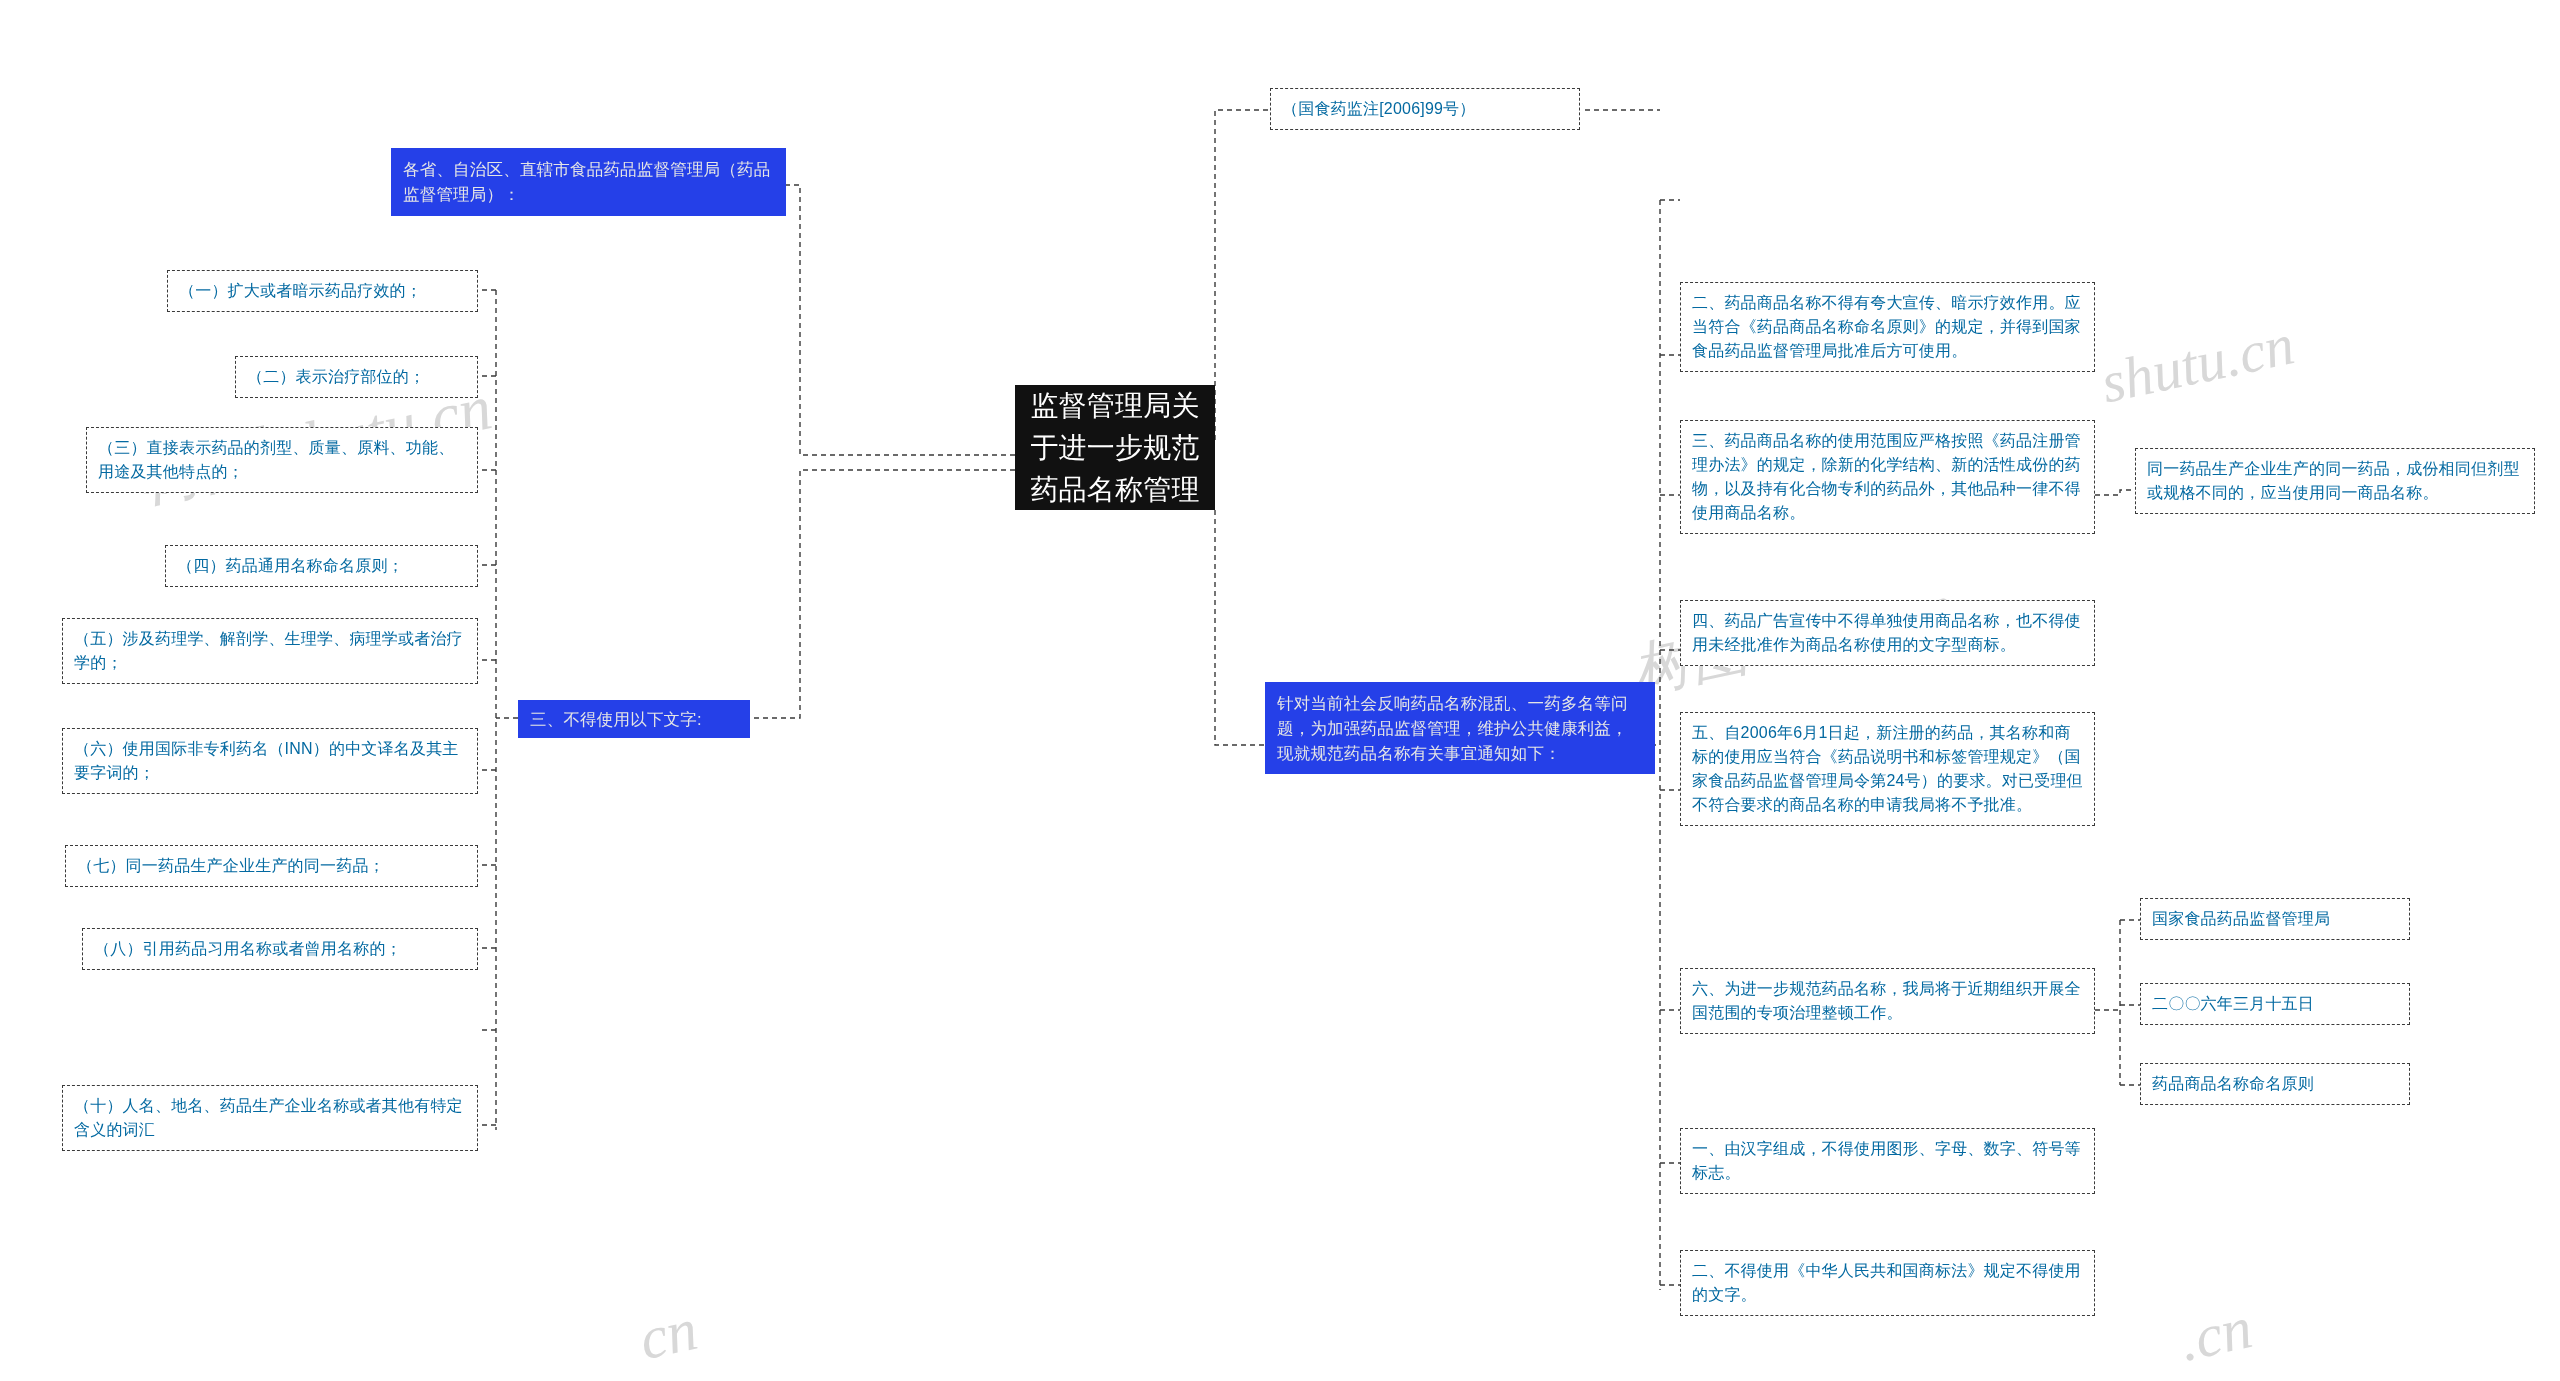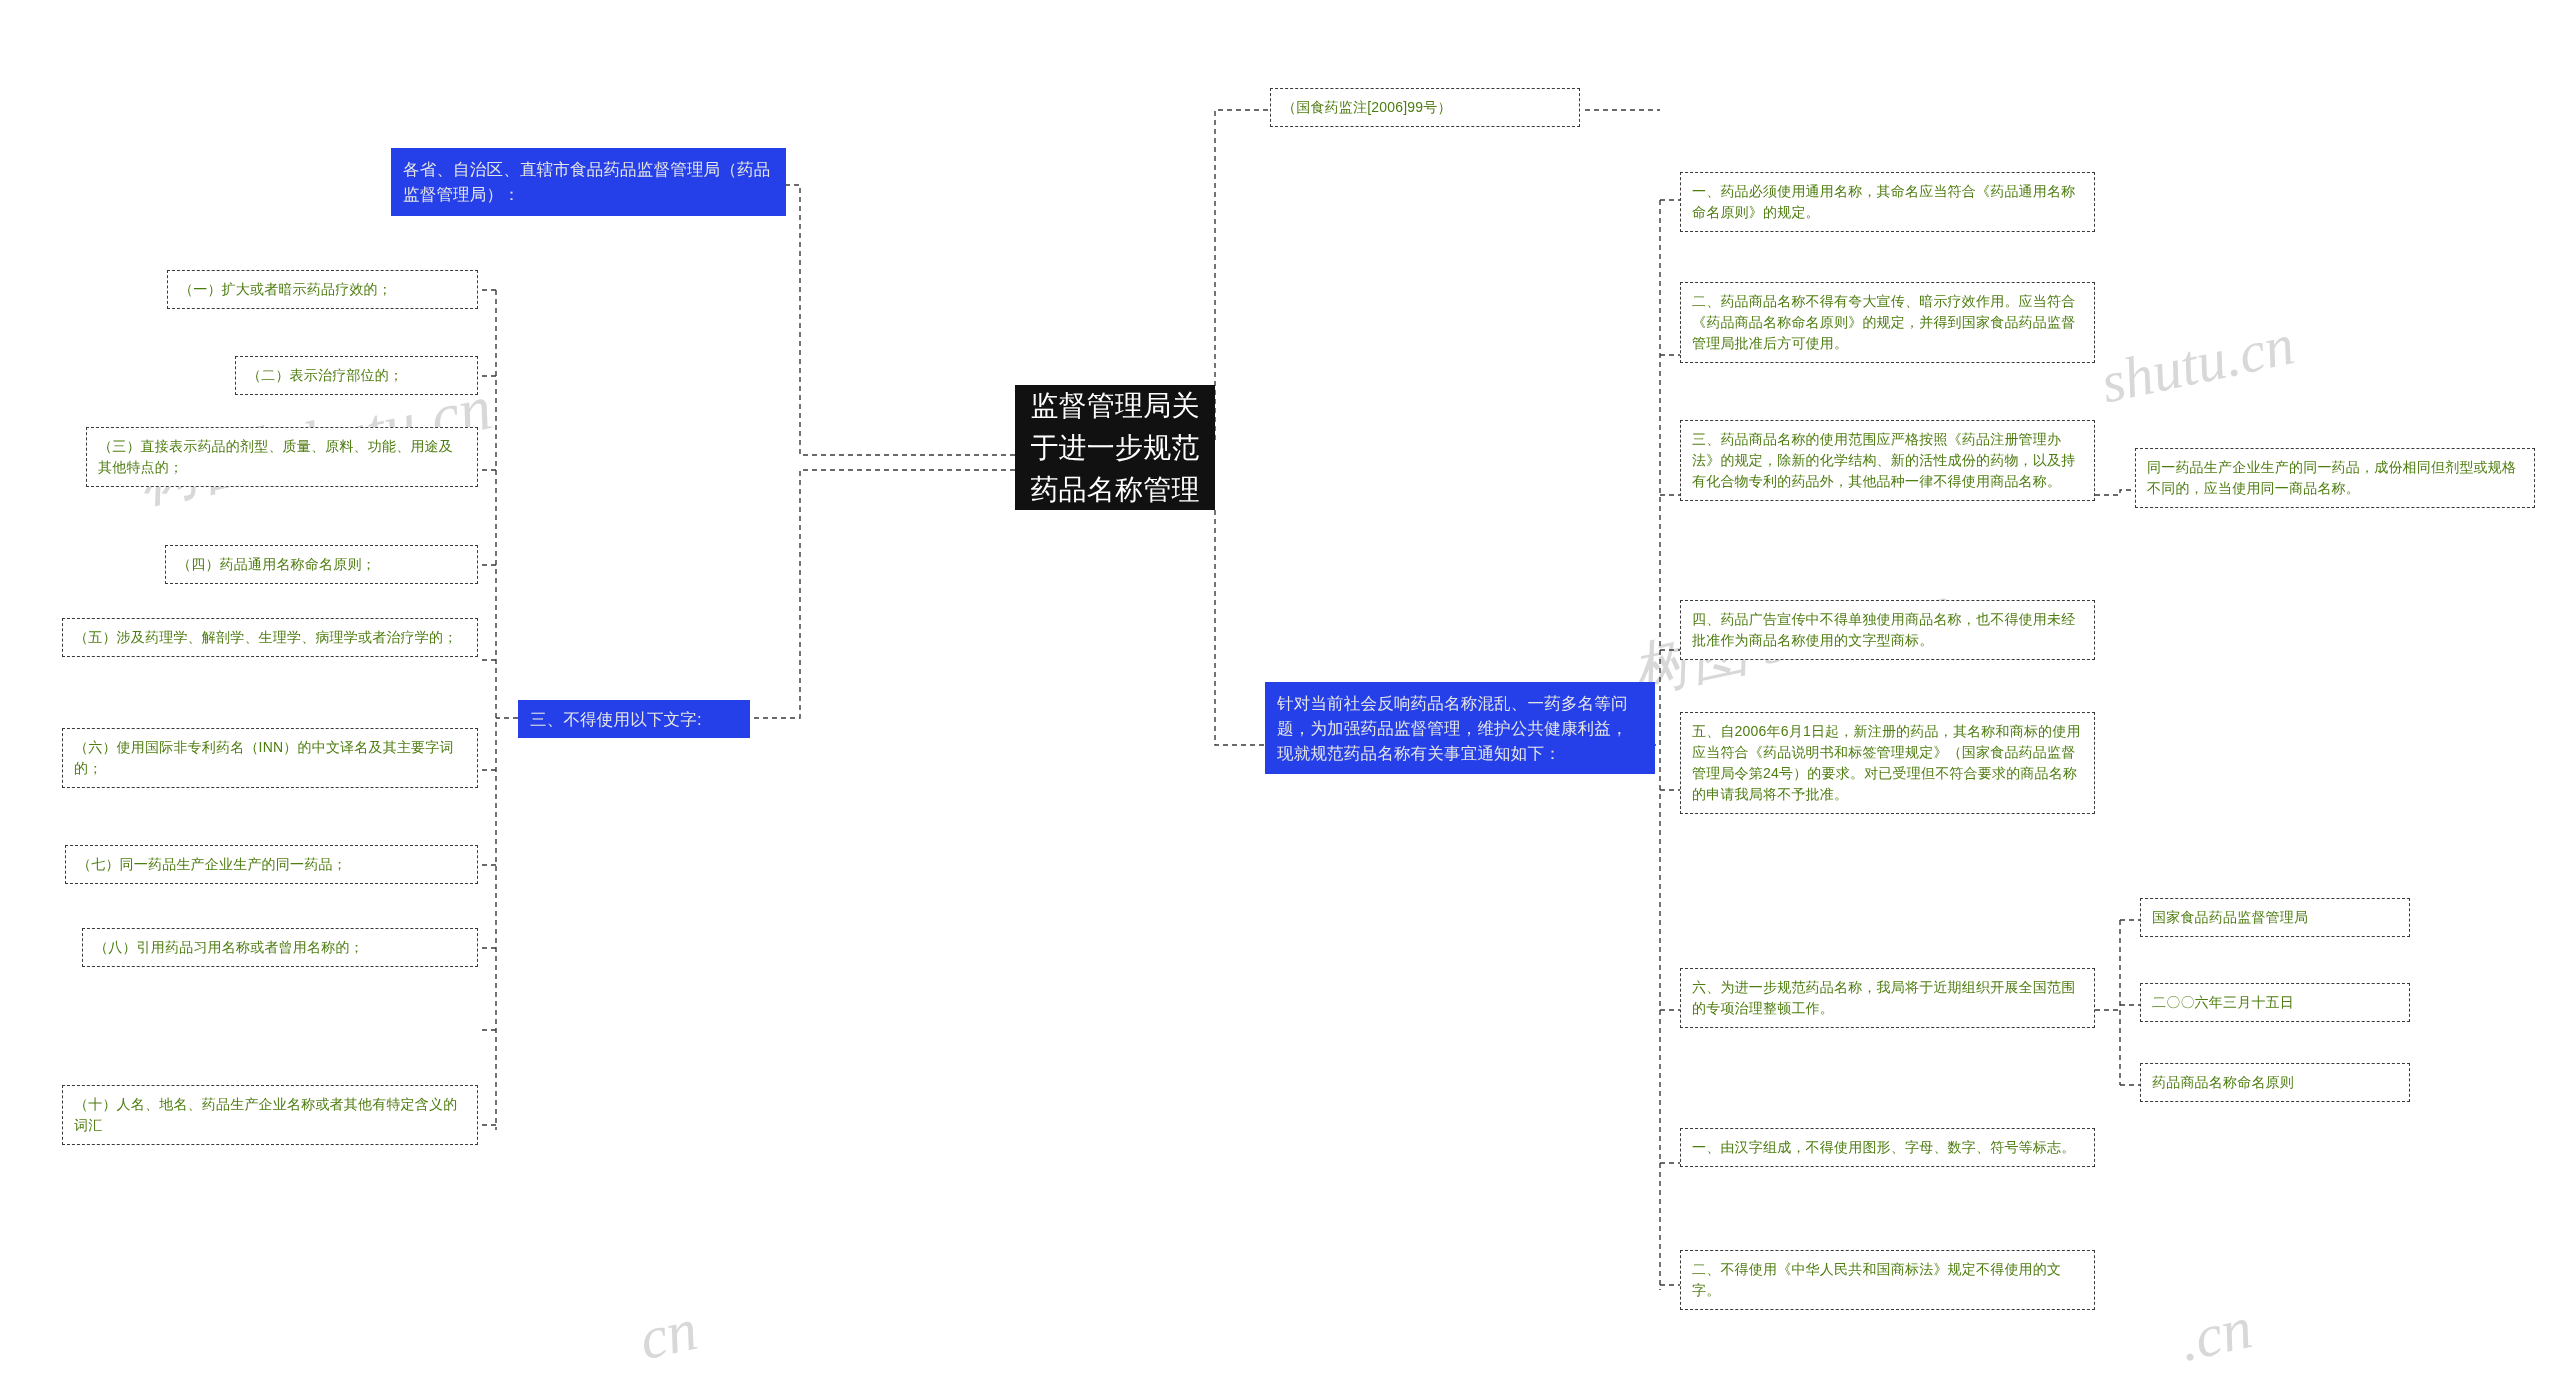--- a/index.html
+++ b/index.html
@@ -46,23 +46,23 @@
     box-sizing: border-box;
     z-index: 2;
     display: flex;
     align-items: center;
     line-height: 1.5;
     letter-spacing: 0.2px;
   }
   .node-dashed {
     border: 1px dashed #3a3a3a;
     background: #ffffff;
-    color: #4d7c0f;
+    color: #0369a1;
     padding: 8px 11px;
-    font-size: 14px;
+    font-size: 16px;
   }
   .node-blue {
     background: #2540e8;
     color: #e5e5e5;
     padding: 9px 12px;
     font-size: 16.5px;
     border: none;
   }
   .node-center {
     background: #111111;
@@ -173,23 +173,20 @@
   <div class="node node-dashed" style="left:65px; top:845px; width:413px;">
     <span>（七）同一药品生产企业生产的同一药品；</span>
   </div>
   <div class="node node-dashed" style="left:82px; top:928px; width:396px;">
     <span>（八）引用药品习用名称或者曾用名称的；</span>
   </div>
   <div class="node node-dashed" style="left:62px; top:1085px; width:416px;">
     <span>（十）人名、地名、药品生产企业名称或者其他有特定含义的词汇</span>
   </div>
 
-  <div class="node node-dashed" style="left:1680px; top:172px; width:415px;">
-    <span>一、药品必须使用通用名称，其命名应当符合《药品通用名称命名原则》的规定。</span>
-  </div>
   <div class="node node-dashed" style="left:1680px; top:282px; width:415px;">
     <span>二、药品商品名称不得有夸大宣传、暗示疗效作用。应当符合《药品商品名称命名原则》的规定，并得到国家食品药品监督管理局批准后方可使用。</span>
   </div>
   <div class="node node-dashed" style="left:1680px; top:420px; width:415px;">
     <span>三、药品商品名称的使用范围应严格按照《药品注册管理办法》的规定，除新的化学结构、新的活性成份的药物，以及持有化合物专利的药品外，其他品种一律不得使用商品名称。</span>
   </div>
   <div class="node node-dashed" style="left:1680px; top:600px; width:415px;">
     <span>四、药品广告宣传中不得单独使用商品名称，也不得使用未经批准作为商品名称使用的文字型商标。</span>
   </div>
   <div class="node node-dashed" style="left:1680px; top:712px; width:415px;">

